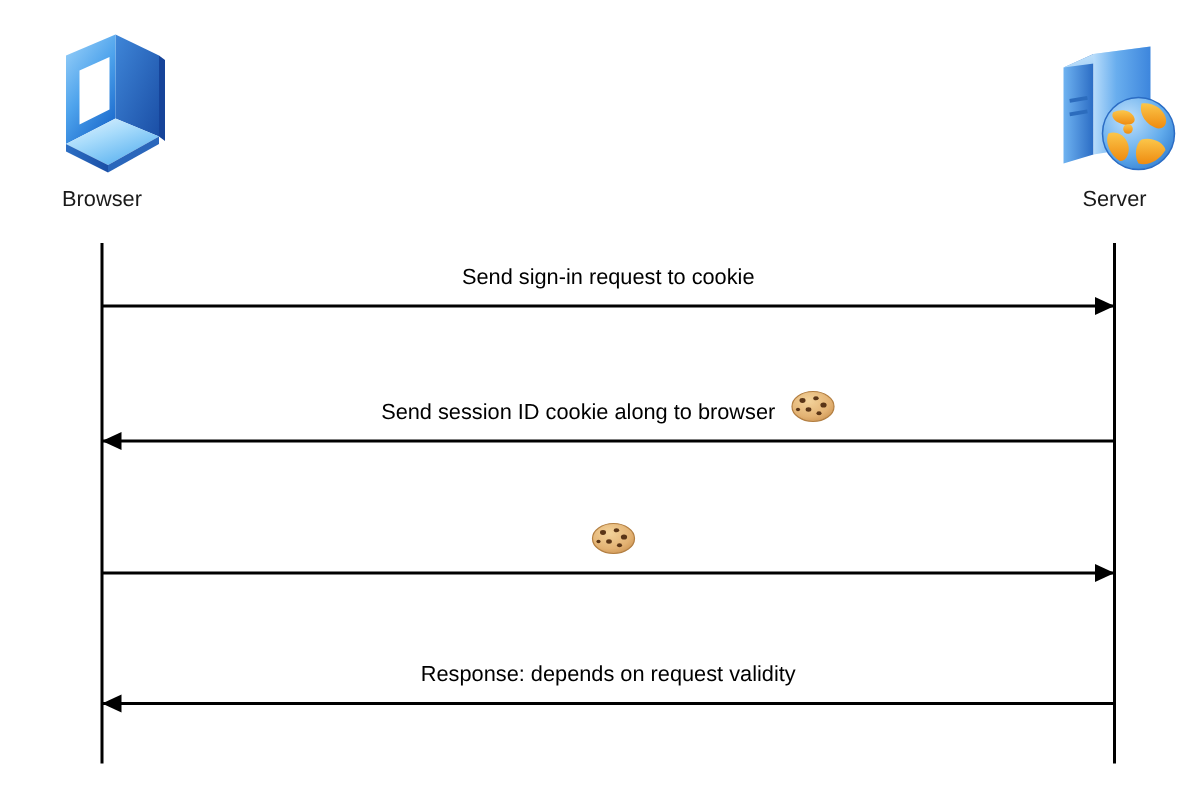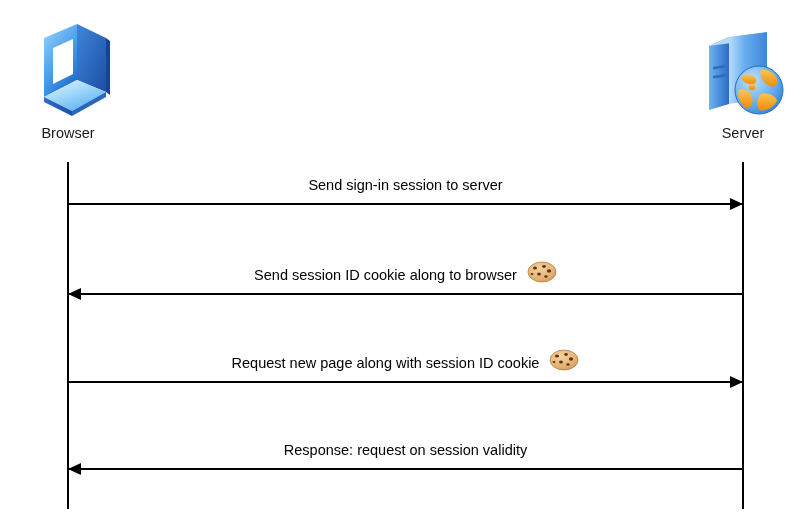--- a/index.html
+++ b/index.html
@@ -201,21 +201,21 @@
       </span>
     </div>
     <div class="actor-label">Server</div>
   </div>
 
   <div class="lifeline" id="lifeline-browser"></div>
   <div class="lifeline" id="lifeline-server"></div>
 
   <div class="message" style="top:203px">
     <div class="msg-label">
-      <span>Send sign-in session to server</span>
+      <span>Send sign-in request to cookie</span>
     </div>
     <div class="msg-line"></div>
     <div class="msg-arrow right"></div>
   </div>
 
   <div class="message" style="top:293px">
     <div class="msg-label">
       <span>Send session ID cookie along to browser</span>
       <span class="cookie">
         <svg width="30" height="22" viewBox="0 0 30 22">
@@ -237,21 +237,20 @@
           </g>
         </svg>
       </span>
     </div>
     <div class="msg-line"></div>
     <div class="msg-arrow left"></div>
   </div>
 
   <div class="message" style="top:381px">
     <div class="msg-label">
-      <span>Request new page along with session ID cookie</span>
       <span class="cookie">
         <svg width="30" height="22" viewBox="0 0 30 22">
           <defs>
             <radialGradient id="ck3" cx="0.4" cy="0.32" r="0.8">
               <stop offset="0%" stop-color="#f3d39b"></stop>
               <stop offset="65%" stop-color="#e3b273"></stop>
               <stop offset="100%" stop-color="#c98f4d"></stop>
             </radialGradient>
           </defs>
           <ellipse cx="15" cy="11" rx="14" ry="10" fill="url(#ck3)" stroke="#b37f42" stroke-width="0.8"></ellipse>
@@ -265,19 +264,19 @@
           </g>
         </svg>
       </span>
     </div>
     <div class="msg-line"></div>
     <div class="msg-arrow right"></div>
   </div>
 
   <div class="message" style="top:468px">
     <div class="msg-label">
-      <span>Response: request on session validity</span>
+      <span>Response: depends on request validity</span>
     </div>
     <div class="msg-line"></div>
     <div class="msg-arrow left"></div>
   </div>
 
 </div>
 
 </body></html>

